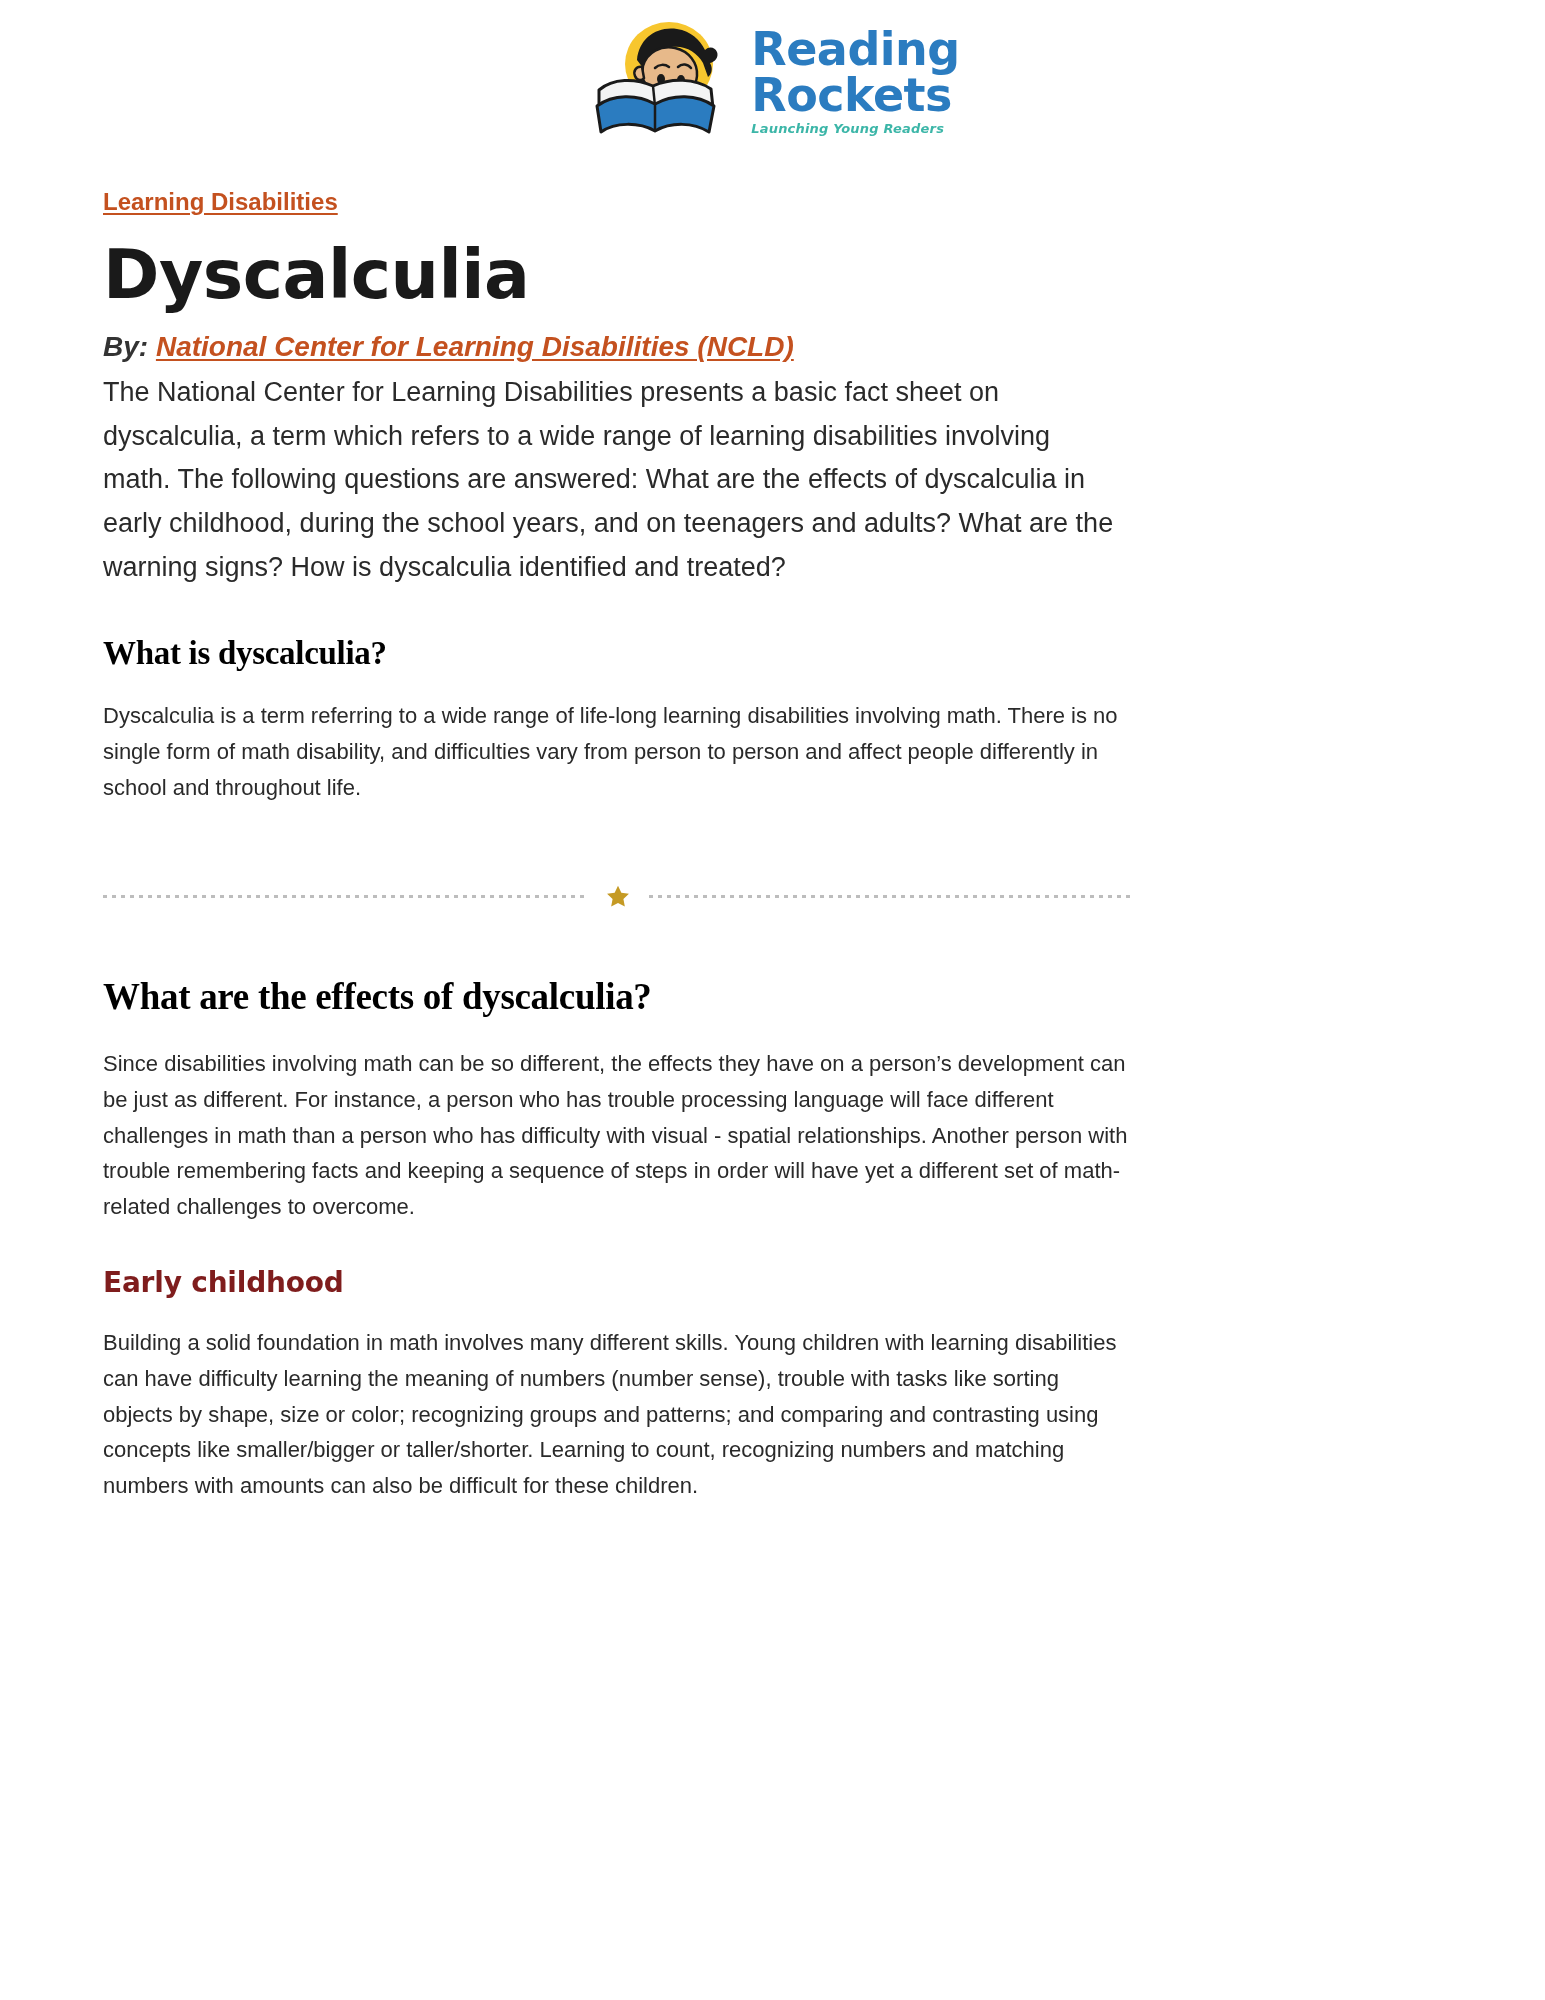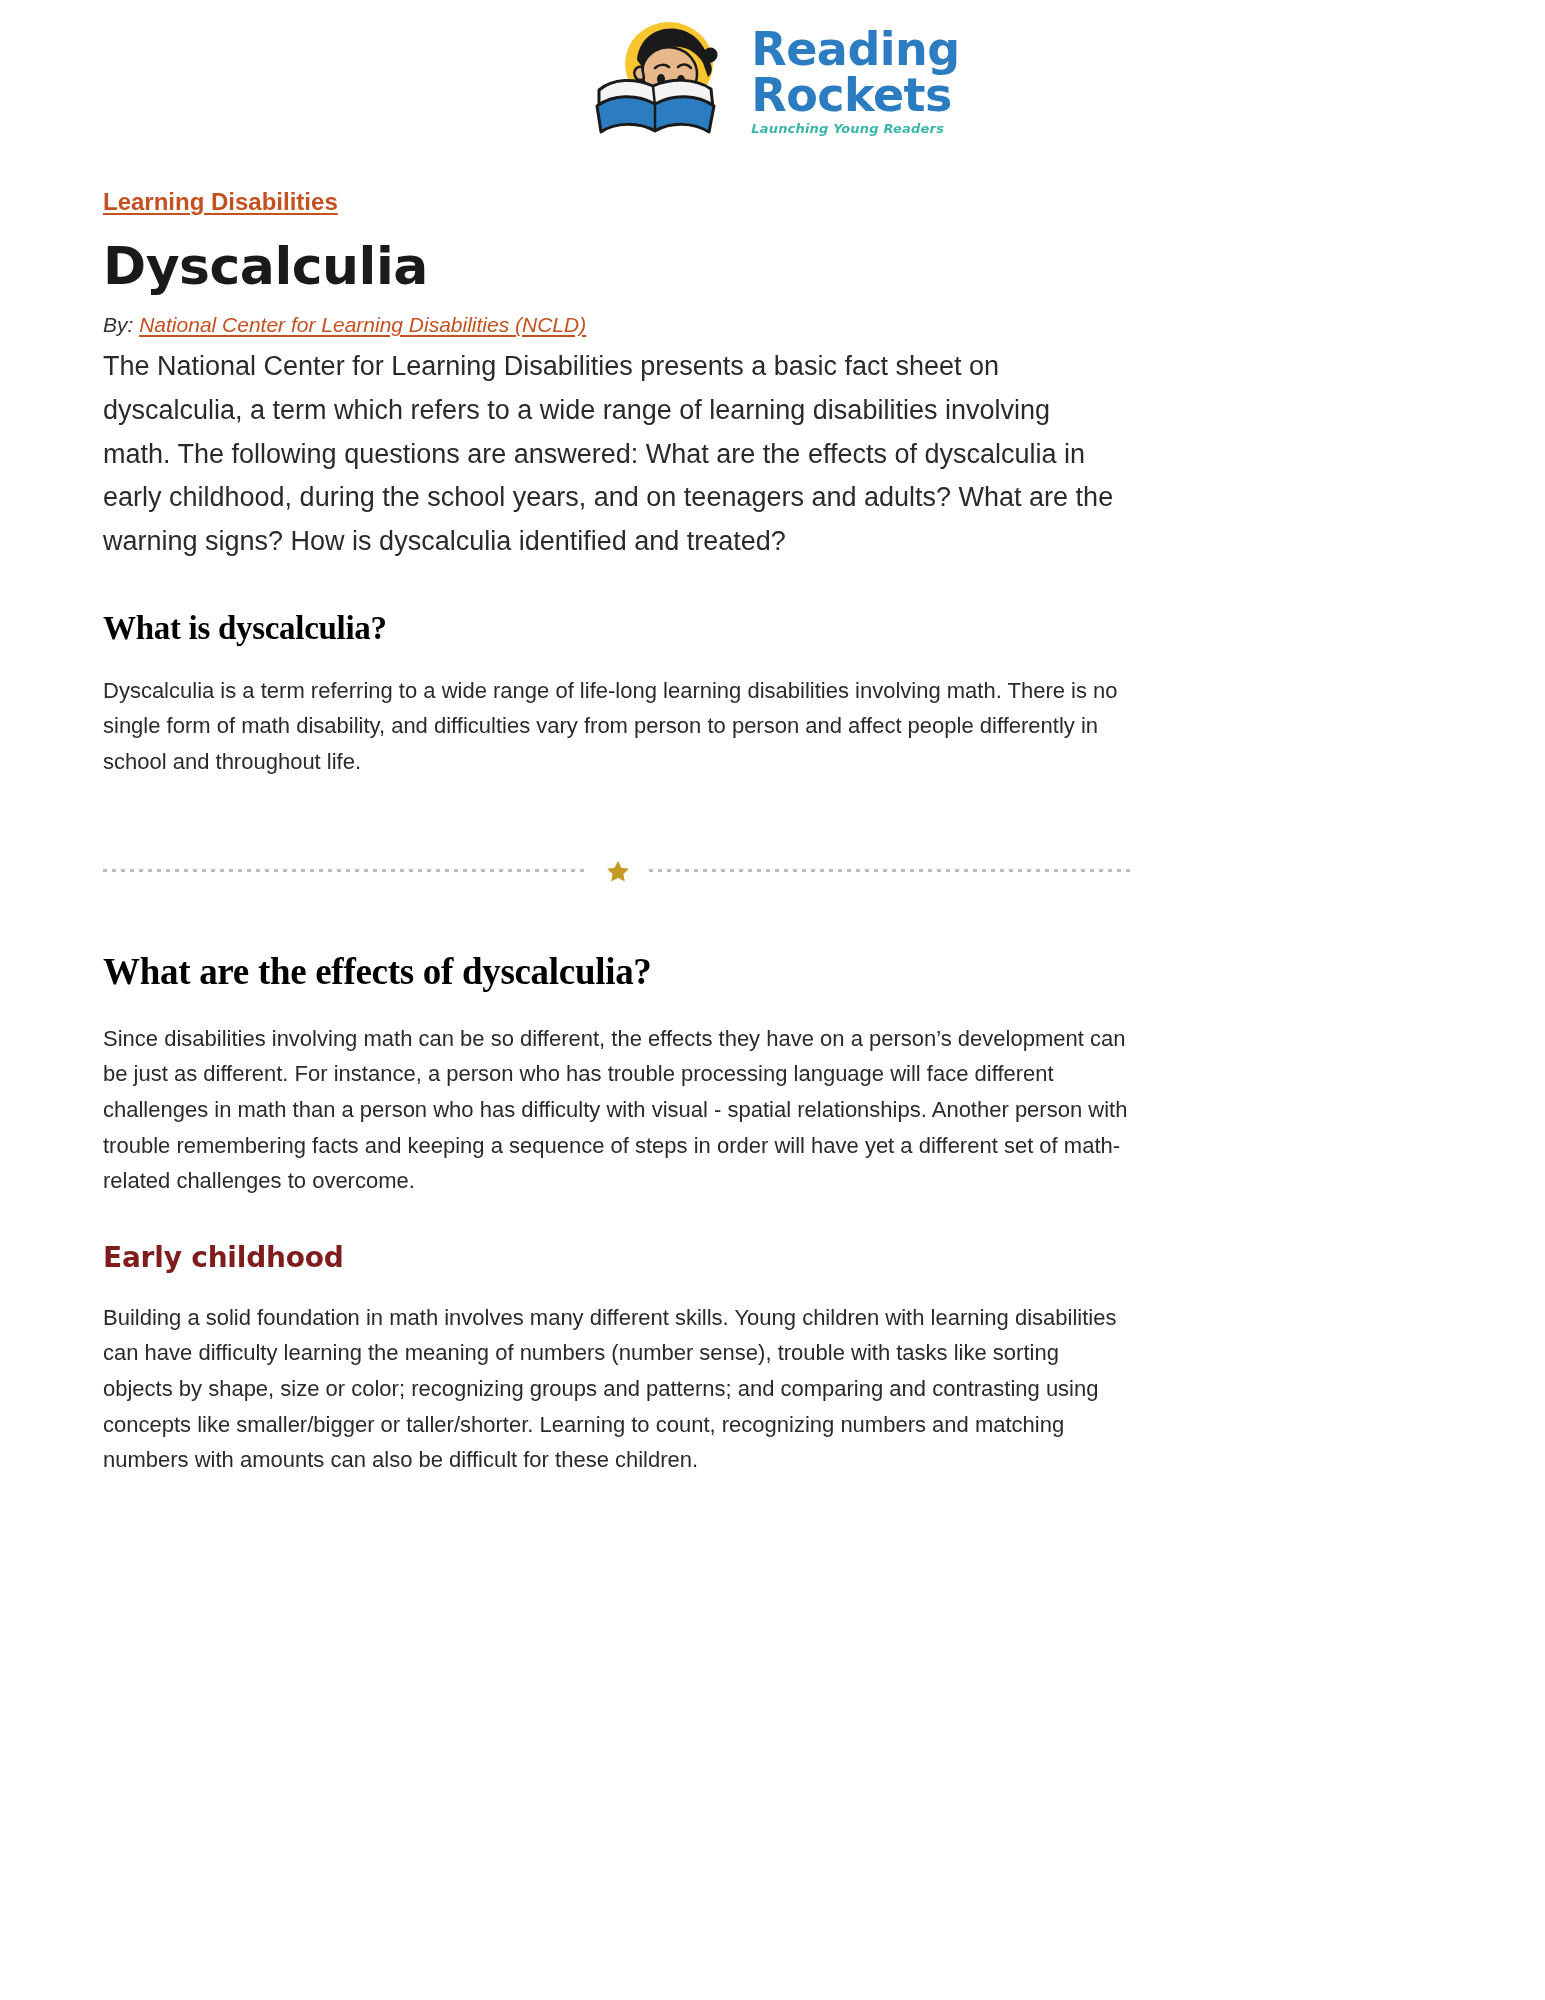--- a/index.html
+++ b/index.html
@@ -83,32 +83,33 @@
     font-weight: 700;
     color: #c4511f;
     text-decoration: underline;
     text-underline-offset: 3px;
     margin-bottom: 14px;
     cursor: pointer;
   }
 
   .page-title {
     font-family: "DejaVu Sans", sans-serif;
-    font-size: 52px;
+    font-size: 68px;
     font-weight: 700;
     line-height: 1.1;
     color: #1a1a1a;
     margin: 8px 0 18px 0;
     letter-spacing: -0.5px;
   }
 
   .byline {
-    font-size: 21px;
+    font-size: 28px;
     font-style: italic;
     color: #333333;
+    font-weight: bold;
   }
   .byline-link {
     color: #c4511f;
     font-style: italic;
     text-decoration: underline;
     text-underline-offset: 3px;
     cursor: pointer;
   }
 
   .intro {

